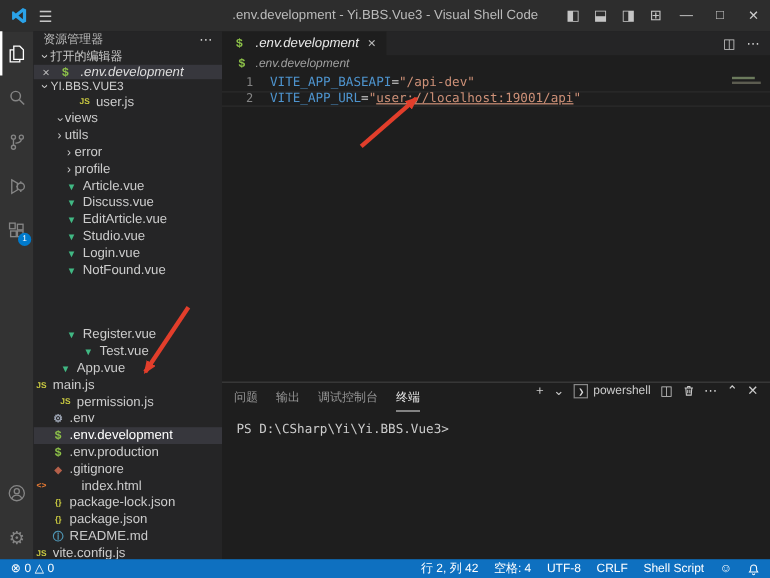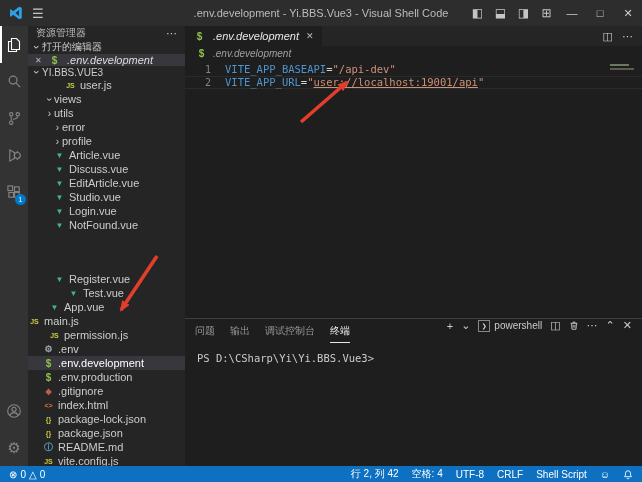--- a/index.html
+++ b/index.html
@@ -316,21 +316,21 @@
             <span class="fi ic-shell"></span>
             <span class="lbl">.env.production</span>
           </div>
 
           <div class="row" style="padding-left: 14px;">
 
             <span class="fi ic-git"></span>
             <span class="lbl">.gitignore</span>
           </div>
 
-          <div class="row" style="padding-left: 14px;">
+          <div class="row" style=" gap: 24px;">
 
             <span class="fi ic-html"></span>
             <span class="lbl">index.html</span>
           </div>
 
           <div class="row" style="padding-left: 14px;">
 
             <span class="fi ic-json"></span>
             <span class="lbl">package-lock.json</span>
           </div>
@@ -340,21 +340,21 @@
             <span class="fi ic-json"></span>
             <span class="lbl">package.json</span>
           </div>
 
           <div class="row" style="padding-left: 14px;">
 
             <span class="fi ic-info"></span>
             <span class="lbl">README.md</span>
           </div>
 
-          <div class="row" style="padding-left: 14px;">
+          <div class="row" style="padding-left: 0;">
 
             <span class="fi ic-js"></span>
             <span class="lbl">vite.config.js</span>
           </div>
         </div>
 
       <div class="sb-bottom">
         <div class="sec bordered">
           <span class="cv"></span>
           <span>大纲</span>

